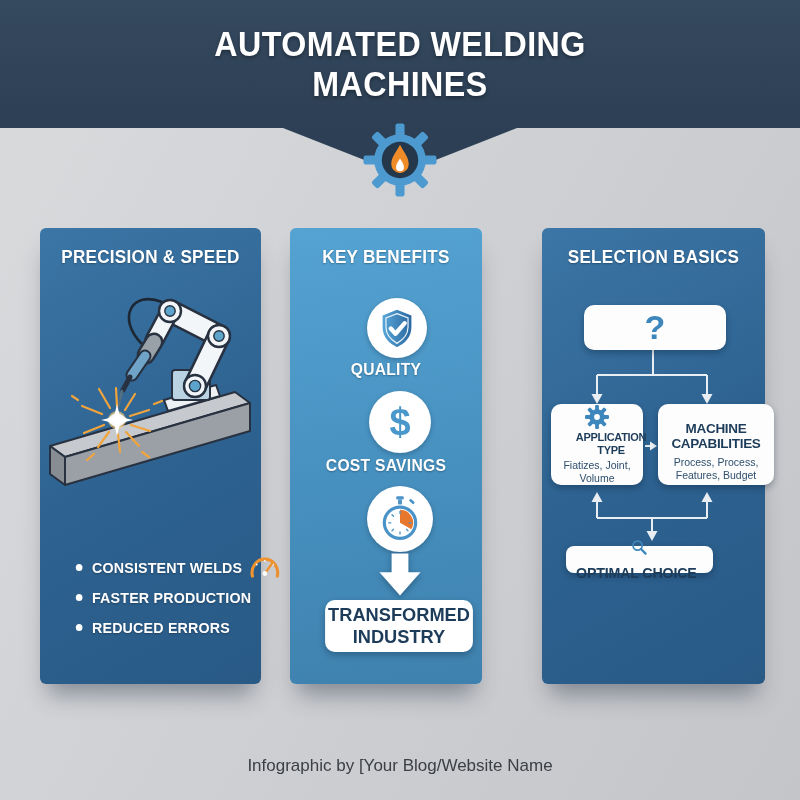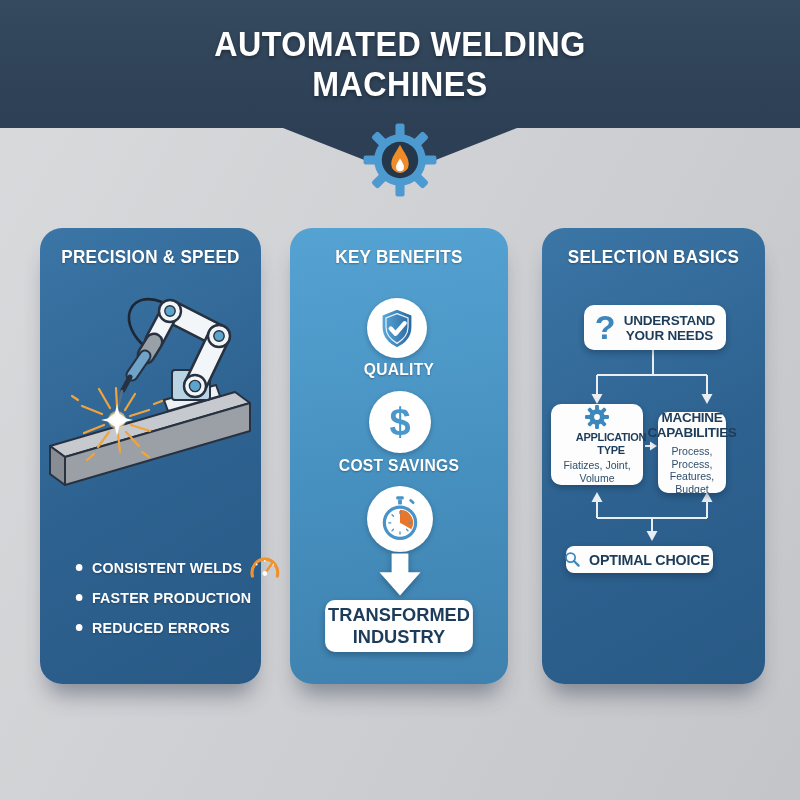--- a/index.html
+++ b/index.html
@@ -11,24 +11,24 @@
     background:linear-gradient(180deg,#35495f 0%,#2c3f54 100%);}
   .notch{position:absolute;left:283px;top:128px;width:0;height:0;
     border-left:117px solid transparent;border-right:117px solid transparent;
     border-top:46px solid #2c3f54;}
   .hdr-title{position:absolute;left:0;top:24px;width:800px;text-align:center;
     color:#fff;font-weight:bold;font-size:35px;line-height:40px;letter-spacing:.5px;
     transform:scaleX(.92);transform-origin:center;
     text-shadow:0 2px 4px rgba(0,0,0,.35);}
   .gear-badge{position:absolute;left:362px;top:122px;width:76px;height:76px;}
   
-  .card{position:absolute;top:228px;height:456px;border-radius:22px;
+  .card{position:absolute;top:228px;height:456px;border-radius:6px;
     box-shadow:0 18px 22px -8px rgba(40,50,70,.45);}
   .card-left{left:40px;width:221px;background:linear-gradient(150deg,#3b76a6 0%,#2d618f 55%,#295a86 100%);}
-  .card-mid{left:290px;width:218px;background:linear-gradient(172deg,#55a3d3 0%,#4690bf 55%,#3f81ae 100%);}
+  .card-mid{left:290px;width:192px;background:linear-gradient(172deg,#55a3d3 0%,#4690bf 55%,#3f81ae 100%);}
   .card-right{left:542px;width:223px;background:linear-gradient(150deg,#3b76a6 0%,#2d618f 55%,#295a86 100%);}
   .card h2{position:absolute;left:0;top:16px;width:100%;margin:0;text-align:center;
     color:#fff;font-size:19px;font-weight:bold;letter-spacing:.3px;line-height:26px;
     transform:scaleX(.9);transform-origin:center;text-shadow:0 1px 2px rgba(0,0,0,.3);}
   
   .robot{position:absolute;left:2px;top:56px;width:214px;height:214px;}
   .bullets{position:absolute;left:16px;top:308px;margin:16px;padding:0;list-style:none;}
   .bullets li{display:flex;align-items:center;height:30px;color:#fff;
     font-size:15px;font-weight:bold;letter-spacing:.2px;text-shadow:0 1px 2px rgba(0,0,0,.3);
     transform:scaleX(.95);transform-origin:left center;white-space:nowrap;}
@@ -54,27 +54,27 @@
     transform:scaleX(.96);transform-origin:center;}
   
   .connectors{position:absolute;left:0;top:0;width:223px;height:456px;}
   .wbox{position:absolute;background:#fdfdfd;border-radius:10px;box-shadow:0 3px 6px rgba(0,20,40,.3);}
   .step1-box{left:42px;top:77px;width:142px;height:45px;display:flex;align-items:center;justify-content:center;gap:8px;}
   .qmark{font-size:34px;font-weight:bold;color:#3d87bd;line-height:1;margin-top:-2px;}
   .step1-text{color:#1d3c5a;font-size:13.5px;font-weight:bold;line-height:15px;letter-spacing:-.2px;text-align:center;}
   .flow-box{display:flex;flex-direction:column;align-items:center;justify-content:center;
     text-align:center;padding:4px 3px;box-sizing:border-box;}
   .app-box{left:9px;top:176px;width:92px;height:81px;}
-  .mach-box{left:116px;top:184px;width:68px;height:81px;}
+  .mach-box{left:116px;top:176px;width:116px;height:81px;justify-content:flex-end;}
   .minigear{width:24px;height:24px;margin-bottom:2px;}
   .fb-title{color:#1d3c5a;font-size:11px;font-weight:bold;letter-spacing:-.3px;line-height:13px;margin-left:28px;}
   .fb-title2{color:#1d3c5a;font-size:13.5px;font-weight:bold;letter-spacing:-.3px;line-height:15px;margin-bottom:3px;}
   .fb-sub{color:#2e4f6e;font-size:10.5px;line-height:12.5px;margin-top:2px;}
   .optimal-box{left:24px;top:318px;width:147px;height:27px;border-radius:8px;
-    display:flex;align-items:center;justify-content:center;gap:7px;}
+    display:flex;align-items:center;justify-content:center;gap:7px;flex-direction:column;}
   .optimal-box .lbl{color:#1d3c5a;font-size:15px;font-weight:bold;letter-spacing:-.2px;
     transform:scaleX(.95);transform-origin:left center;white-space:nowrap;}
   .mag{width:19px;height:19px;flex:0 0 auto;}
   
   .footer{position:absolute;left:0;top:756px;width:800px;text-align:center;
     color:#3c4046;font-size:17px;}
 </style>
 </head>
 <body>
 
@@ -277,24 +277,20 @@
         <polygon points="165,176 159.5,166 170.5,166"></polygon>
         <polygon points="115,218 108,213.5 108,222.5"></polygon>
         <polygon points="55,264 49.5,274 60.5,274"></polygon>
         <polygon points="165,264 159.5,274 170.5,274"></polygon>
         <polygon points="110,313 104.5,303 115.5,303"></polygon>
       </g>
     </svg>
 
     <div class="wbox step1-box">
       <span class="qmark">?</span>
-      <div class="step1-text">
-        <div>UNDERSTAND</div>
-        <div>YOUR NEEDS</div>
-      </div>
     </div>
 
     <div class="wbox flow-box app-box">
       <div class="minigear">
         <svg viewBox="0 0 100 100" width="24" height="24">
           <g fill="#3d87bd">
             <rect x="42" y="0" width="16" height="26" rx="5"></rect>
             <rect x="42" y="74" width="16" height="26" rx="5"></rect>
             <rect x="0" y="42" width="26" height="16" rx="5"></rect>
             <rect x="74" y="42" width="26" height="16" rx="5"></rect>
@@ -320,13 +316,14 @@
       <span class="mag">
         <svg viewBox="0 0 100 100" width="19" height="19">
           <circle cx="40" cy="40" r="24" fill="none" stroke="#3d87bd" stroke-width="9"></circle>
           <line x1="58" y1="58" x2="82" y2="82" stroke="#3d87bd" stroke-width="12" stroke-linecap="round"></line>
         </svg>
       </span>
       <span class="lbl">OPTIMAL CHOICE</span>
     </div>
   </section>
 
+  <div class="footer">Infographic by [Your Blog/Website Name</div>
 </div>
 
 </body></html>

